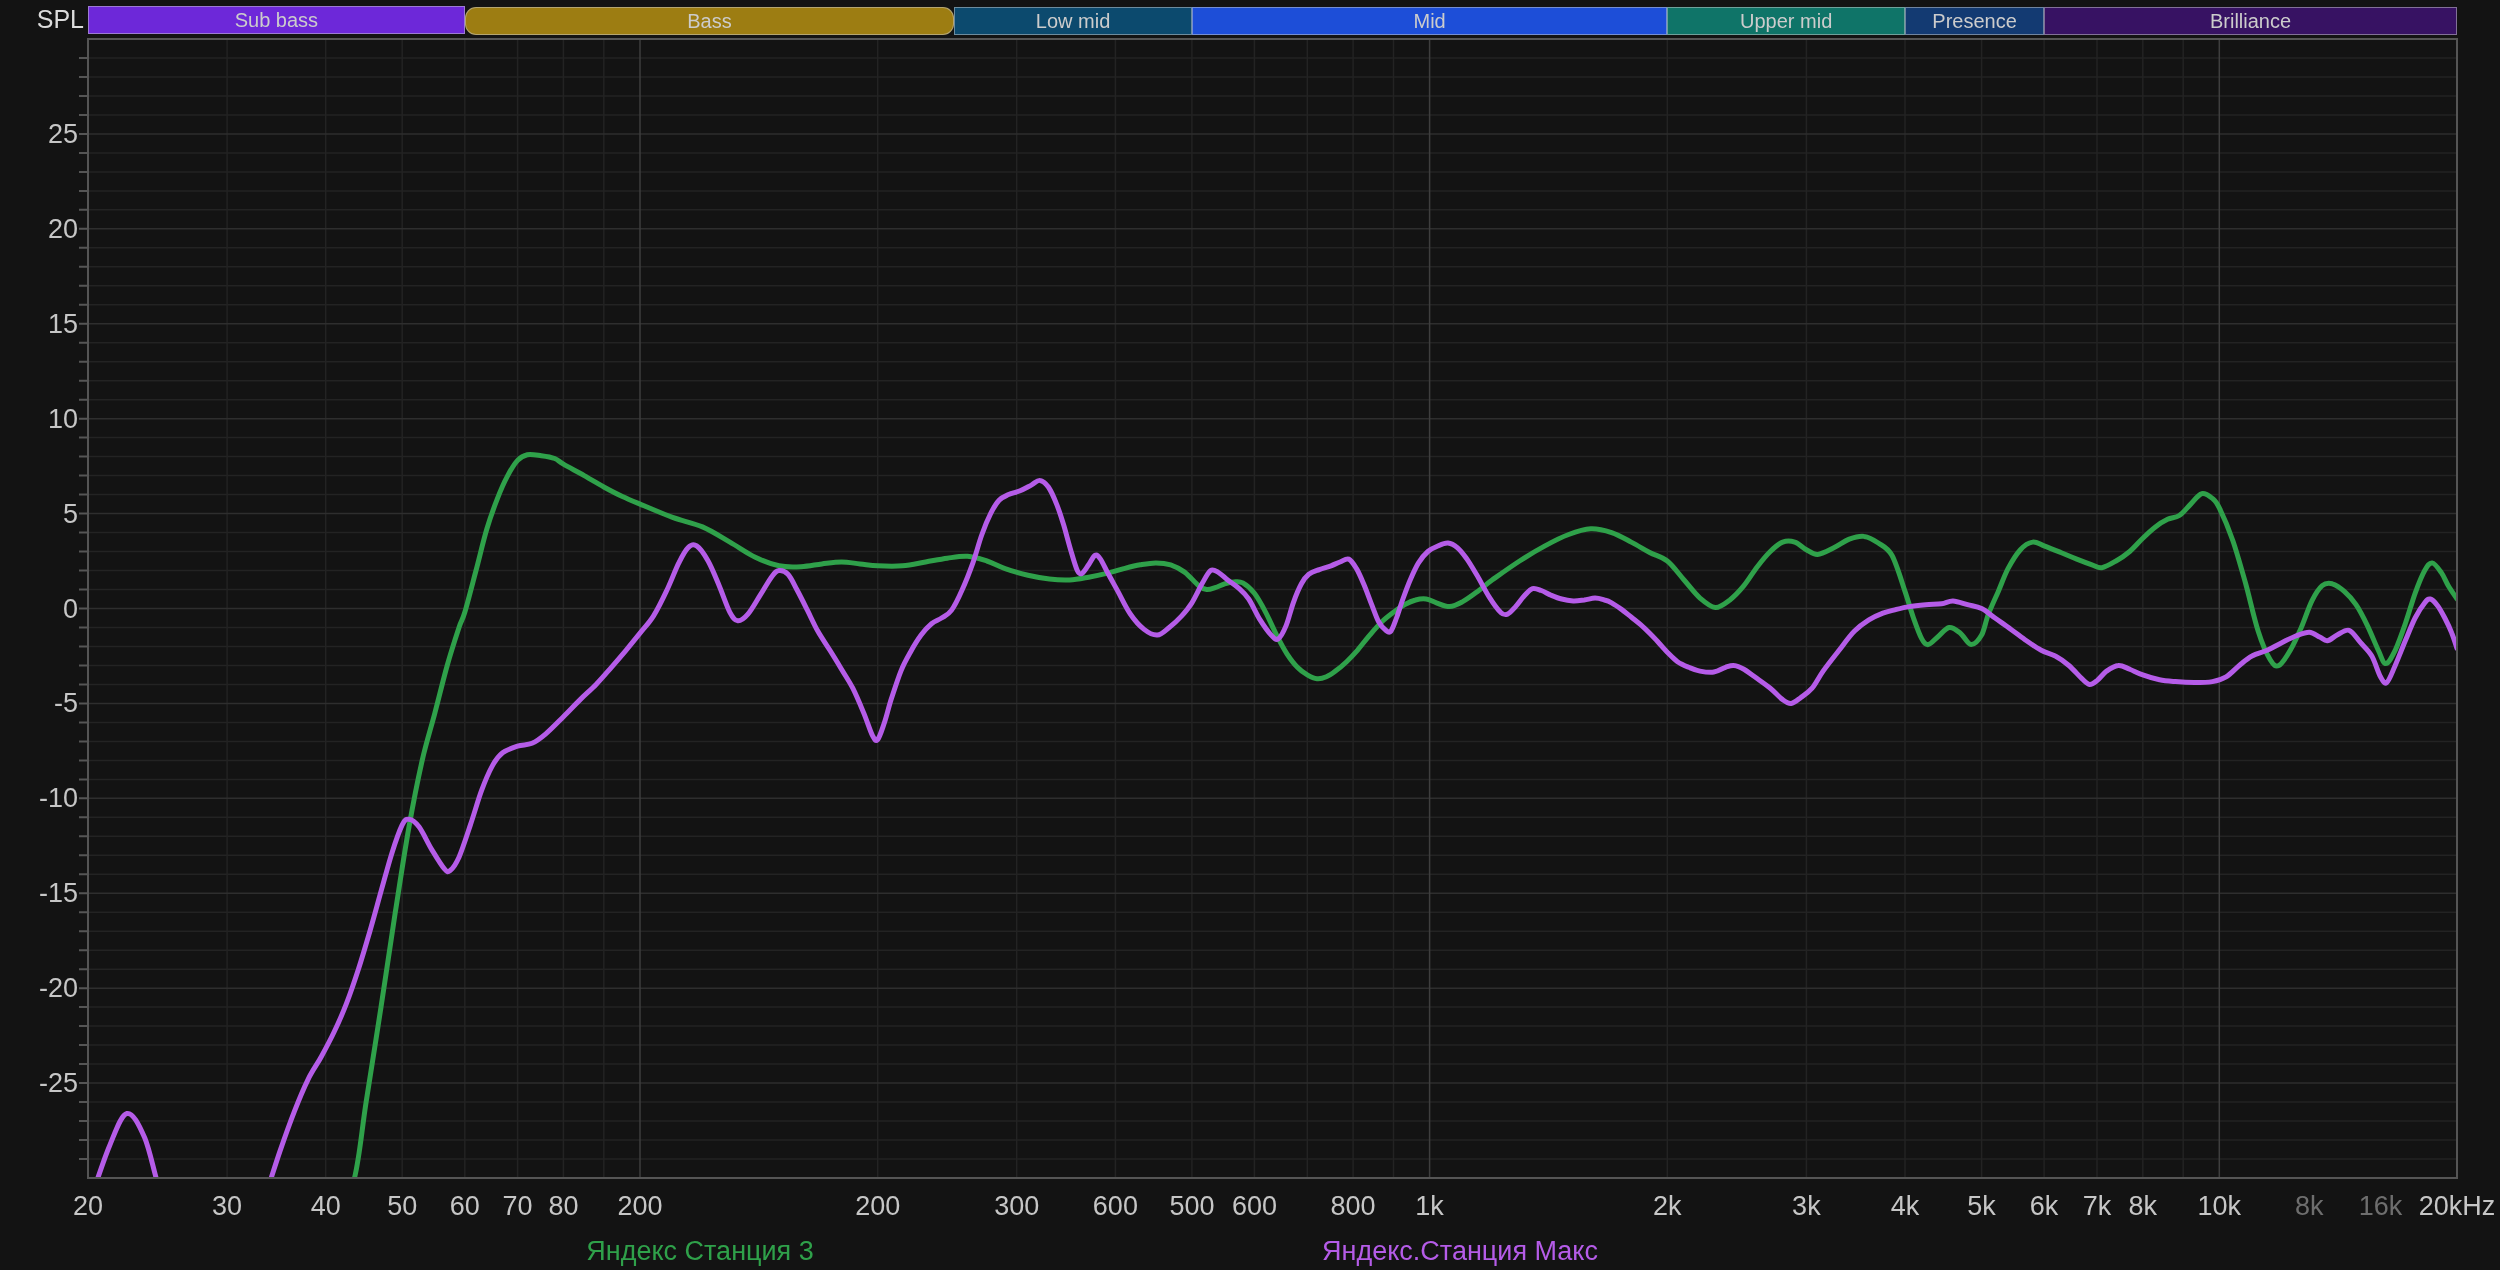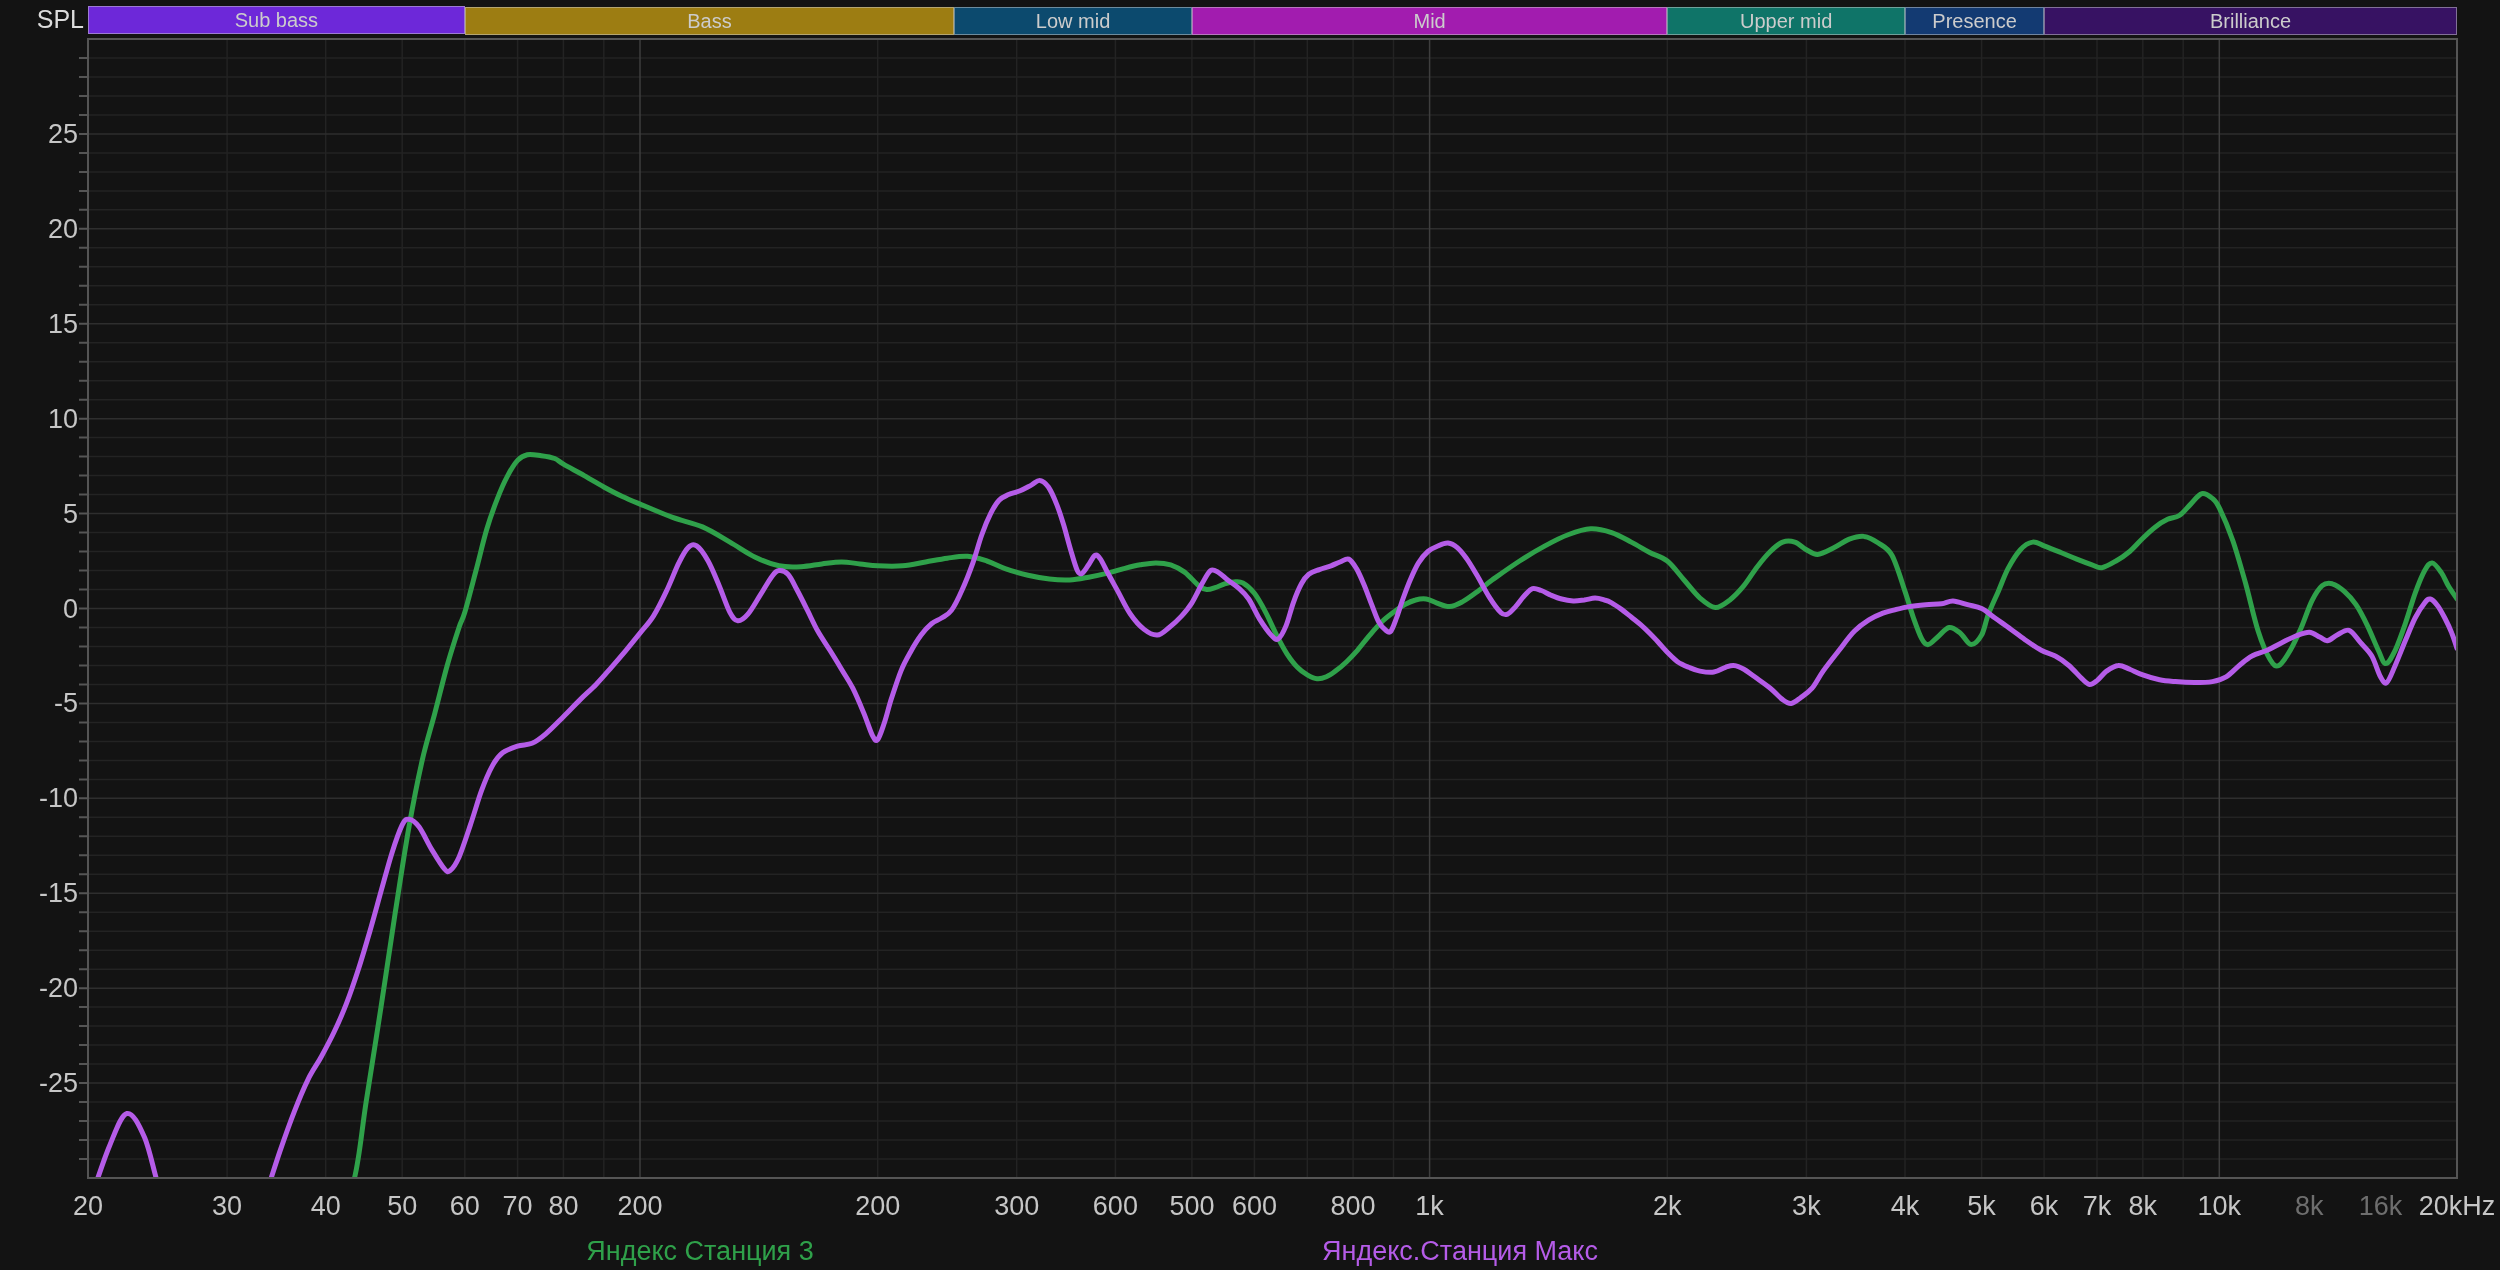--- a/index.html
+++ b/index.html
@@ -38,27 +38,27 @@
       </defs>
       <path d="M334.2,1235.0C337.6,1225.5 349.2,1200.1 354.5,1178.0C359.8,1155.9 361.7,1130.5 366.1,1102.1C370.5,1073.6 376.2,1038.8 381.0,1007.1C385.9,975.5 390.6,942.3 395.3,912.2C400.0,882.2 404.5,852.1 409.0,826.8C413.5,801.5 417.9,779.4 422.2,760.4C426.5,741.4 430.8,728.7 434.9,712.9C439.1,697.1 443.2,679.7 447.2,665.5C451.2,651.2 456.1,636.3 459.0,627.5C461.9,618.6 461.9,621.8 464.8,612.3C467.6,602.8 472.3,584.5 476.0,570.5C479.7,556.6 483.3,540.8 486.9,528.8C490.5,516.7 494.0,507.3 497.5,498.4C500.9,489.5 504.3,481.9 507.7,475.6C511.1,469.3 514.4,463.9 517.6,460.4C520.9,456.9 523.4,455.5 527.3,454.7C531.2,453.9 536.7,455.1 541.3,455.7C545.9,456.3 551.1,457.1 554.7,458.5C558.4,460.0 558.5,461.4 563.4,464.2C568.3,467.1 577.5,471.8 584.2,475.6C591.0,479.4 597.5,483.5 603.8,487.0C610.2,490.5 616.3,493.7 622.4,496.5C628.4,499.3 631.6,500.6 640.0,504.1C648.3,507.6 662.2,513.6 672.6,517.4C683.1,521.2 692.9,522.8 702.5,526.9C712.0,531.0 721.1,537.0 729.9,542.1C738.7,547.1 747.2,553.3 755.3,557.2C763.5,561.2 771.4,564.2 779.0,565.8C786.6,567.4 794.0,567.1 801.1,566.7C808.3,566.4 815.2,564.7 821.9,563.9C828.7,563.1 835.2,562.0 841.5,562.0C847.9,562.0 854.1,563.3 860.1,563.9C866.1,564.5 870.6,565.5 877.7,565.8C884.7,566.1 894.5,566.4 902.5,565.8C910.5,565.2 918.1,563.3 925.6,562.0C933.1,560.7 940.3,559.1 947.3,558.2C954.3,557.2 961.0,555.8 967.6,556.3C974.2,556.8 980.6,559.0 986.9,561.0C993.1,563.1 998.2,566.3 1005.1,568.6C1011.9,571.0 1020.6,573.5 1028.0,575.3C1035.4,577.0 1042.5,578.3 1049.4,579.1C1056.3,579.9 1063.0,580.3 1069.6,580.0C1076.1,579.7 1082.5,578.3 1088.6,577.2C1094.8,576.1 1100.8,574.8 1106.7,573.4C1112.6,572.0 1118.3,570.1 1123.8,568.6C1129.4,567.2 1134.9,565.8 1140.2,564.8C1145.5,563.9 1150.7,562.9 1155.8,562.9C1160.9,562.9 1165.8,563.3 1170.7,564.8C1175.6,566.4 1180.3,569.0 1185.0,572.4C1189.6,575.9 1195.1,582.9 1198.7,585.7C1202.3,588.6 1203.9,589.2 1206.7,589.5C1209.4,589.8 1212.1,588.6 1215.1,587.6C1218.1,586.7 1221.5,584.8 1224.6,583.8C1227.7,582.9 1230.8,582.1 1233.8,581.9C1236.9,581.8 1239.4,581.0 1242.8,582.9C1246.2,584.8 1250.6,588.4 1254.4,593.3C1258.2,598.2 1262.0,605.3 1265.7,612.3C1269.4,619.3 1273.0,628.1 1276.6,635.1C1280.1,642.0 1283.7,648.7 1287.1,654.1C1290.6,659.4 1294.0,663.9 1297.4,667.3C1300.7,670.8 1304.0,673.0 1307.3,674.9C1310.6,676.8 1313.8,678.4 1317.0,678.7C1320.1,679.1 1323.3,678.1 1326.4,676.8C1329.4,675.6 1332.1,673.7 1335.5,671.1C1338.9,668.6 1343.0,665.1 1346.6,661.7C1350.2,658.2 1353.5,654.7 1357.4,650.3C1361.2,645.8 1365.7,639.8 1369.8,635.1C1373.9,630.3 1377.9,625.6 1381.9,621.8C1385.8,618.0 1389.7,615.1 1393.5,612.3C1397.3,609.4 1401.0,606.8 1404.7,604.7C1408.4,602.6 1412.0,600.9 1415.6,600.0C1419.2,599.0 1422.7,598.5 1426.2,599.0C1429.6,599.5 1432.5,601.5 1436.4,602.8C1440.3,604.1 1445.3,606.8 1449.6,606.6C1453.9,606.4 1457.6,604.4 1462.3,601.9C1467.0,599.3 1472.6,595.1 1477.6,591.4C1482.5,587.8 1485.1,585.1 1492.1,580.0C1499.2,575.0 1510.8,566.7 1519.6,561.0C1528.4,555.3 1536.8,550.3 1545.0,545.9C1553.2,541.4 1561.0,537.3 1568.7,534.5C1576.3,531.6 1583.7,529.1 1590.8,528.8C1598.0,528.5 1604.9,530.4 1611.6,532.6C1618.3,534.8 1624.8,538.7 1631.2,542.1C1637.6,545.4 1643.7,549.3 1649.7,552.5C1655.8,555.7 1661.6,556.5 1667.3,561.0C1673.1,565.6 1678.6,573.9 1684.1,580.0C1689.5,586.2 1694.8,593.5 1700.0,598.1C1705.2,602.6 1710.3,607.2 1715.3,607.6C1720.2,607.9 1725.1,603.6 1729.9,600.0C1734.6,596.3 1739.3,591.3 1743.9,585.7C1748.4,580.2 1752.9,572.4 1757.3,566.7C1761.7,561.0 1766.0,555.7 1770.3,551.5C1774.5,547.4 1778.6,543.6 1782.7,542.1C1786.8,540.5 1790.8,540.8 1794.8,542.1C1798.7,543.3 1802.6,547.6 1806.4,549.7C1810.2,551.7 1813.1,554.7 1817.6,554.4C1822.2,554.1 1828.6,550.3 1833.8,547.8C1839.1,545.2 1844.3,541.1 1849.3,539.2C1854.4,537.3 1859.3,535.7 1864.1,536.4C1869.0,537.0 1873.7,539.8 1878.3,543.0C1882.9,546.2 1887.5,547.3 1891.9,555.3C1896.4,563.4 1901.5,581.0 1905.0,591.4C1908.6,601.9 1910.7,610.1 1913.5,618.0C1916.3,625.9 1919.3,634.4 1921.8,638.9C1924.2,643.3 1925.6,644.9 1928.3,644.6C1930.9,644.3 1934.2,639.8 1937.7,637.0C1941.2,634.1 1945.5,628.1 1949.2,627.5C1953.0,626.9 1956.7,630.3 1960.4,633.2C1964.0,636.0 1967.6,644.3 1971.1,644.6C1974.7,644.9 1978.7,640.1 1981.6,635.1C1984.4,630.0 1985.6,621.5 1988.4,614.2C1991.2,606.9 1995.0,599.0 1998.3,591.4C2001.6,583.8 2004.3,575.6 2008.0,568.6C2011.7,561.7 2016.4,554.1 2020.4,549.7C2024.5,545.2 2028.5,542.7 2032.5,542.1C2036.4,541.4 2039.4,544.1 2044.1,545.9C2048.8,547.6 2055.4,550.3 2060.8,552.5C2066.3,554.7 2071.6,557.1 2076.8,559.1C2082.0,561.2 2087.9,563.4 2092.0,564.8C2096.2,566.3 2097.8,568.3 2101.8,567.7C2105.8,567.1 2111.4,563.7 2116.0,561.0C2120.7,558.4 2125.2,555.3 2129.7,551.5C2134.1,547.8 2138.5,542.4 2142.8,538.3C2147.0,534.1 2151.3,530.0 2155.4,526.9C2159.5,523.7 2163.6,521.2 2167.6,519.3C2171.6,517.4 2175.5,518.0 2179.3,515.5C2183.2,513.0 2187.0,507.7 2190.7,504.1C2194.4,500.5 2198.1,494.6 2201.7,493.7C2205.3,492.7 2209.4,496.0 2212.4,498.4C2215.3,500.8 2215.9,500.9 2219.3,507.9C2222.7,514.8 2228.3,527.5 2232.7,540.2C2237.1,552.8 2241.4,568.6 2245.7,583.8C2249.9,599.0 2254.1,618.6 2258.2,631.3C2262.2,643.9 2266.7,654.1 2270.2,659.8C2273.7,665.5 2275.6,667.0 2278.9,665.5C2282.3,663.9 2286.6,656.6 2290.3,650.3C2294.0,643.9 2297.7,635.7 2301.3,627.5C2304.9,619.3 2308.4,607.9 2311.9,600.9C2315.4,593.9 2318.8,588.6 2322.2,585.7C2325.6,582.9 2328.5,582.9 2332.2,583.8C2335.9,584.8 2340.4,587.9 2344.3,591.4C2348.3,594.9 2352.2,599.0 2356.0,604.7C2359.9,610.4 2363.7,618.0 2367.4,625.6C2371.1,633.2 2375.3,643.9 2378.3,650.3C2381.4,656.6 2383.0,663.6 2385.8,663.6C2388.6,663.6 2391.9,656.9 2395.2,650.3C2398.4,643.6 2402.0,633.2 2405.3,623.7C2408.6,614.2 2411.9,602.2 2415.1,593.3C2418.3,584.5 2421.8,575.6 2424.7,570.5C2427.5,565.5 2429.4,562.6 2432.1,562.9C2434.9,563.3 2438.5,568.6 2441.2,572.4C2443.9,576.2 2445.7,581.3 2448.3,585.7C2450.9,590.1 2455.6,596.8 2457.0,599.0" stroke="#2fa14a" stroke-width="5" fill="none" stroke-linecap="round" stroke-linejoin="round" clip-path="url(#plotclip)"></path>
       <path d="M91.4,1197.0C94.4,1188.4 103.7,1159.6 109.6,1145.7C115.5,1131.8 121.0,1114.7 126.9,1113.5C132.7,1112.2 138.9,1124.2 144.8,1138.1C150.6,1152.1 154.1,1174.5 161.8,1197.0C169.5,1219.4 178.2,1260.3 190.9,1272.9C203.7,1285.6 226.0,1285.6 238.3,1272.9C250.6,1260.3 258.0,1217.2 264.9,1197.0C271.8,1176.7 275.0,1165.7 279.9,1151.4C284.8,1137.2 289.6,1123.6 294.3,1111.6C299.0,1099.5 303.6,1088.5 308.1,1079.3C312.6,1070.1 317.1,1064.4 321.4,1056.5C325.7,1048.6 330.0,1040.7 334.2,1031.8C338.4,1023.0 342.5,1013.8 346.5,1003.4C350.5,992.9 354.5,981.2 358.4,969.2C362.3,957.2 366.1,944.2 369.9,931.2C373.7,918.2 377.4,904.3 381.0,891.4C384.7,878.4 388.3,864.5 391.8,853.4C395.3,842.3 399.4,830.6 402.2,824.9C405.1,819.2 406.2,818.9 409.0,819.2C411.8,819.5 415.2,821.7 419.0,826.8C422.8,831.9 427.6,842.6 431.8,849.6C436.0,856.5 441.1,865.1 444.2,868.6C447.2,872.1 447.7,872.4 450.2,870.5C452.6,868.6 455.6,864.8 459.0,857.2C462.4,849.6 466.7,836.0 470.4,824.9C474.2,813.8 477.9,800.5 481.5,790.7C485.1,780.9 488.7,772.4 492.2,766.1C495.7,759.7 498.4,756.1 502.6,752.8C506.8,749.5 512.7,747.7 517.6,746.1C522.5,744.5 527.3,745.3 532.0,743.3C536.7,741.2 540.6,738.2 545.8,733.8C551.1,729.4 557.7,722.4 563.4,716.7C569.1,711.0 574.7,705.0 580.2,699.6C585.6,694.2 590.9,689.8 596.1,684.4C601.3,679.1 606.4,673.0 611.4,667.3C616.3,661.7 621.2,656.0 626.0,650.3C630.7,644.6 635.4,638.9 640.0,633.2C644.5,627.5 649.0,623.1 653.4,616.1C657.8,609.1 662.1,600.3 666.3,591.4C670.6,582.6 675.2,570.2 678.8,562.9C682.4,555.7 684.9,550.6 687.9,547.8C690.9,544.9 693.3,543.6 696.7,545.9C700.1,548.1 704.4,554.4 708.1,561.0C711.9,567.7 715.6,577.2 719.2,585.7C722.8,594.3 726.8,606.4 729.9,612.3C733.0,618.1 734.8,620.5 737.8,620.8C740.8,621.2 744.2,618.5 747.9,614.2C751.7,609.9 756.2,601.5 760.2,595.2C764.2,588.9 768.9,580.3 772.1,576.2C775.2,572.1 776.3,570.8 779.0,570.5C781.7,570.2 785.1,571.2 788.0,574.3C791.0,577.5 793.6,583.5 796.8,589.5C800.1,595.5 804.0,603.4 807.5,610.4C811.0,617.4 814.1,624.6 817.9,631.3C821.6,637.9 826.0,643.9 829.9,650.3C833.9,656.6 837.7,662.9 841.5,669.2C845.3,675.6 849.1,681.0 852.8,688.2C856.5,695.5 860.4,705.0 863.7,712.9C867.0,720.8 870.2,731.3 872.5,735.7C874.8,740.1 875.7,741.7 877.7,739.5C879.7,737.3 882.2,729.0 884.5,722.4C886.7,715.8 888.4,708.2 891.1,699.6C893.9,691.1 897.7,679.1 900.9,671.1C904.1,663.2 907.0,658.2 910.4,652.2C913.7,646.2 917.6,639.8 921.1,635.1C924.6,630.3 928.1,626.5 931.5,623.7C934.9,620.8 938.3,620.2 941.6,618.0C944.9,615.8 948.0,615.1 951.4,610.4C954.9,605.7 958.8,597.4 962.3,589.5C965.9,581.6 969.6,572.1 972.9,562.9C976.1,553.8 978.9,542.7 981.9,534.5C984.8,526.2 987.7,519.3 990.6,513.6C993.5,507.9 996.1,503.5 999.1,500.3C1002.1,497.1 1005.1,496.2 1008.6,494.6C1012.1,493.0 1016.4,492.4 1020.1,490.8C1023.9,489.2 1028.0,486.8 1031.3,485.1C1034.6,483.4 1037.1,480.0 1039.9,480.4C1042.8,480.7 1045.6,483.1 1048.4,487.0C1051.1,491.0 1054.1,497.8 1056.6,504.1C1059.2,510.4 1061.3,517.4 1063.7,525.0C1066.0,532.6 1068.3,542.1 1070.6,549.7C1072.8,557.2 1075.4,566.6 1077.3,570.5C1079.3,574.5 1080.2,574.3 1082.1,573.4C1084.0,572.4 1086.5,567.8 1088.6,564.8C1090.8,561.8 1093.1,556.3 1095.1,555.3C1097.0,554.4 1098.3,556.0 1100.5,559.1C1102.7,562.3 1105.5,569.0 1108.5,574.3C1111.4,579.7 1114.3,584.8 1117.9,591.4C1121.6,598.1 1126.1,607.9 1130.5,614.2C1134.8,620.5 1139.7,625.9 1144.1,629.4C1148.6,632.9 1153.1,635.4 1157.3,635.1C1161.5,634.8 1165.2,630.6 1169.2,627.5C1173.3,624.3 1177.7,620.2 1181.5,616.1C1185.2,612.0 1188.5,608.2 1191.9,602.8C1195.3,597.4 1198.9,589.2 1202.0,583.8C1205.2,578.4 1207.9,572.4 1210.6,570.5C1213.3,568.6 1215.4,570.8 1218.3,572.4C1221.2,574.0 1224.4,577.5 1227.7,580.0C1231.0,582.6 1234.5,584.5 1238.0,587.6C1241.5,590.8 1245.0,593.6 1248.7,599.0C1252.3,604.4 1256.4,613.9 1260.1,619.9C1263.9,625.9 1268.2,631.9 1271.2,635.1C1274.2,638.2 1275.7,640.5 1278.2,638.9C1280.7,637.3 1283.6,631.6 1286.1,625.6C1288.6,619.6 1290.8,609.8 1293.3,602.8C1295.8,595.8 1298.8,588.6 1301.4,583.8C1303.9,579.1 1305.8,576.7 1308.8,574.3C1311.8,572.0 1315.6,571.0 1319.3,569.6C1323.0,568.2 1327.5,567.1 1331.0,565.8C1334.4,564.5 1337.0,563.1 1340.0,562.0C1343.0,560.9 1346.0,558.0 1348.8,559.1C1351.5,560.3 1354.0,564.5 1356.5,568.6C1359.0,572.7 1361.2,578.1 1363.6,583.8C1366.1,589.5 1368.5,596.5 1371.0,602.8C1373.6,609.1 1376.2,617.2 1378.7,621.8C1381.1,626.4 1383.8,628.7 1385.8,630.3C1387.8,631.9 1389.0,633.3 1390.8,631.3C1392.6,629.2 1394.5,623.4 1396.5,618.0C1398.5,612.6 1400.6,605.3 1402.9,599.0C1405.2,592.7 1407.6,586.0 1410.2,580.0C1412.8,574.0 1415.5,567.7 1418.5,562.9C1421.4,558.2 1424.6,554.4 1427.9,551.5C1431.2,548.7 1434.7,547.3 1438.1,545.9C1441.4,544.4 1444.7,542.7 1448.0,543.0C1451.2,543.3 1454.4,545.1 1457.6,547.8C1460.8,550.4 1463.6,554.4 1467.0,559.1C1470.3,563.9 1473.8,569.9 1477.6,576.2C1481.3,582.6 1485.4,591.1 1489.3,597.1C1493.1,603.1 1497.6,609.4 1500.6,612.3C1503.7,615.1 1505.0,615.1 1507.5,614.2C1510.0,613.2 1512.7,609.8 1515.6,606.6C1518.5,603.4 1522.0,598.2 1524.8,595.2C1527.7,592.2 1529.8,589.4 1532.5,588.6C1535.3,587.8 1538.2,589.4 1541.3,590.5C1544.4,591.6 1547.7,593.8 1551.1,595.2C1554.5,596.6 1558.1,598.1 1561.7,599.0C1565.4,600.0 1569.5,600.7 1573.2,600.9C1577.0,601.1 1580.7,600.4 1584.3,600.0C1588.0,599.5 1591.7,598.1 1595.1,598.1C1598.4,598.1 1601.7,599.2 1604.5,600.0C1607.2,600.7 1608.8,601.2 1611.6,602.8C1614.4,604.4 1618.3,607.1 1621.5,609.4C1624.8,611.8 1628.0,614.5 1631.2,617.0C1634.4,619.6 1637.5,621.9 1640.6,624.6C1643.7,627.3 1646.7,630.2 1649.7,633.2C1652.8,636.2 1655.7,639.5 1658.7,642.7C1661.6,645.8 1664.2,649.0 1667.3,652.2C1670.5,655.3 1673.9,659.1 1677.5,661.7C1681.1,664.2 1685.2,665.8 1688.9,667.3C1692.7,668.9 1695.9,670.4 1700.0,671.1C1704.2,671.9 1709.5,672.7 1713.8,672.1C1718.0,671.5 1722.2,668.5 1725.5,667.3C1728.9,666.2 1731.1,665.1 1734.1,665.5C1737.2,665.8 1740.4,667.3 1743.9,669.2C1747.3,671.1 1750.3,673.7 1754.7,676.8C1759.1,680.0 1765.6,684.4 1770.3,688.2C1774.9,692.0 1779.2,697.1 1782.7,699.6C1786.2,702.2 1788.2,703.7 1791.2,703.4C1794.2,703.1 1797.1,700.3 1800.6,697.7C1804.1,695.2 1808.3,692.7 1812.1,688.2C1815.8,683.8 1818.6,677.5 1823.1,671.1C1827.6,664.8 1833.9,656.9 1839.1,650.3C1844.3,643.6 1849.3,636.3 1854.3,631.3C1859.3,626.2 1864.1,622.9 1868.9,619.9C1873.7,616.9 1878.3,615.0 1882.9,613.2C1887.5,611.5 1892.0,610.6 1896.4,609.4C1900.8,608.3 1904.4,607.4 1909.3,606.6C1914.2,605.8 1920.5,605.2 1925.8,604.7C1931.2,604.2 1937.1,604.4 1941.6,603.8C1946.1,603.1 1948.7,600.7 1953.0,600.9C1957.3,601.1 1962.8,603.4 1967.6,604.7C1972.3,606.0 1977.0,606.3 1981.6,608.5C1986.1,610.7 1990.1,614.5 1995.0,618.0C1999.9,621.5 2005.9,625.6 2011.1,629.4C2016.4,633.2 2021.5,637.3 2026.5,640.8C2031.5,644.3 2036.4,647.7 2041.2,650.3C2046.0,652.8 2050.7,653.4 2055.3,656.0C2060.0,658.5 2064.5,661.7 2068.9,665.5C2073.3,669.2 2078.5,675.6 2081.9,678.7C2085.4,681.9 2087.0,684.1 2089.5,684.4C2092.0,684.7 2094.1,682.9 2097.0,680.6C2099.8,678.4 2103.1,673.7 2106.6,671.1C2110.2,668.6 2114.5,665.8 2118.3,665.5C2122.2,665.1 2125.6,667.7 2129.7,669.2C2133.7,670.8 2137.8,673.2 2142.8,674.9C2147.7,676.7 2154.0,678.6 2159.5,679.7C2164.9,680.8 2169.6,681.1 2175.4,681.6C2181.3,682.1 2188.2,682.5 2194.4,682.5C2200.6,682.5 2207.1,682.5 2212.4,681.6C2217.6,680.6 2221.6,679.5 2226.1,676.8C2230.6,674.2 2235.0,668.9 2239.3,665.5C2243.6,662.0 2247.3,658.5 2252.0,656.0C2256.6,653.4 2262.2,652.5 2267.2,650.3C2272.2,648.0 2277.0,645.0 2281.8,642.7C2286.6,640.3 2291.2,637.8 2295.8,636.0C2300.4,634.3 2305.3,632.1 2309.3,632.2C2313.2,632.4 2316.7,635.6 2319.7,637.0C2322.7,638.4 2324.3,641.1 2327.3,640.8C2330.2,640.5 2333.5,636.8 2337.1,635.1C2340.8,633.3 2345.2,629.1 2349.1,630.3C2353.0,631.6 2356.8,638.4 2360.6,642.7C2364.4,646.9 2368.5,650.3 2371.8,656.0C2375.1,661.7 2378.0,672.4 2380.5,676.8C2383.0,681.3 2384.4,684.4 2386.8,682.5C2389.3,680.6 2392.1,672.4 2395.2,665.5C2398.2,658.5 2402.0,648.7 2405.3,640.8C2408.6,632.9 2411.9,624.3 2415.1,618.0C2418.3,611.7 2422.1,606.0 2424.7,602.8C2427.2,599.6 2428.1,598.5 2430.3,599.0C2432.4,599.5 2435.2,602.5 2437.6,605.7C2440.0,608.8 2442.4,613.4 2444.8,618.0C2447.2,622.6 2449.8,628.1 2451.8,633.2C2453.9,638.2 2456.1,645.8 2457.0,648.4" stroke="#b55ce8" stroke-width="5" fill="none" stroke-linecap="round" stroke-linejoin="round" clip-path="url(#plotclip)"></path>
       <rect x="88" y="39" width="2369" height="1139" fill="none" stroke="#555555" stroke-width="2"></rect>
     </svg>
   <div class="spl">SPL</div>
   <div id="bands-layer" class="layer">
       <div class="band" style="left: 88px; width: 376.767px; top: 6px; height: 28px; background: #6d28d9;">
         <span style="color: rgb(204, 204, 204);">Sub bass</span>
       </div>
-      <div class="band" style="left: 464.767px; width: 489.427px; top: 7px; height: 28px; background: rgb(157, 125, 18);">
+      <div class="band" style="left: 464.767px; width: 489.427px; top: 7px; height: 28px; background: rgb(157, 125, 18); border-radius: 11px;">
         <span style="color: rgb(204, 204, 204);">Bass</span>
       </div>
       <div class="band" style="left: 954.193px; width: 237.713px; top: 7px; height: 28px; background: #0c4a6e;">
         <span style="color: rgb(204, 204, 204);">Low mid</span>
       </div>
-      <div class="band" style="left: 1191.91px; width: 475.427px; top: 7px; height: 28px; background: #a21caf;">
+      <div class="band" style="left: 1191.91px; width: 475.427px; top: 7px; height: 28px; background: #1d4ed8;">
         <span style="color: rgb(204, 204, 204);">Mid</span>
       </div>
       <div class="band" style="left: 1667.33px; width: 237.713px; top: 7px; height: 28px; background: rgb(15, 116, 104);">
         <span style="color: rgb(204, 204, 204);">Upper mid</span>
       </div>
       <div class="band" style="left: 1905.05px; width: 139.053px; top: 7px; height: 28px; background: rgb(19, 58, 114);">
         <span style="color: rgb(204, 204, 204);">Presence</span>
       </div>
       <div class="band" style="left: 2044.1px; width: 412.9px; top: 7px; height: 28px; background: rgb(55, 18, 99);">
         <span style="color: rgb(204, 204, 204);">Brilliance</span>

